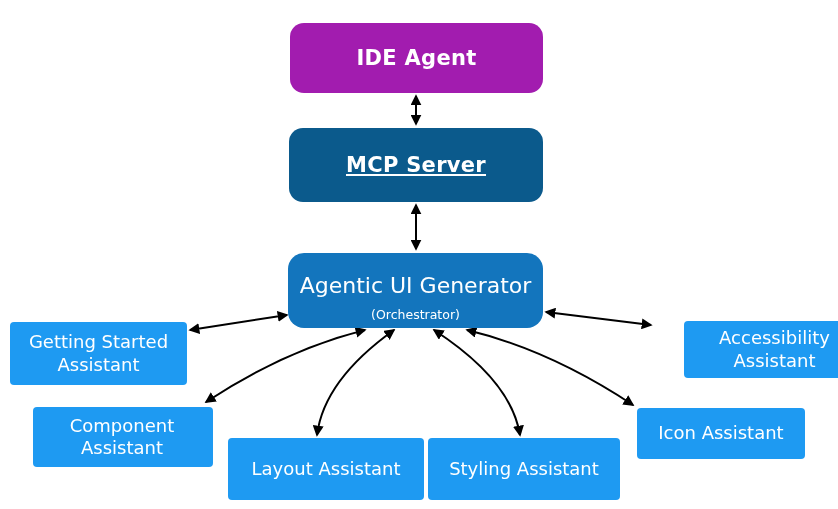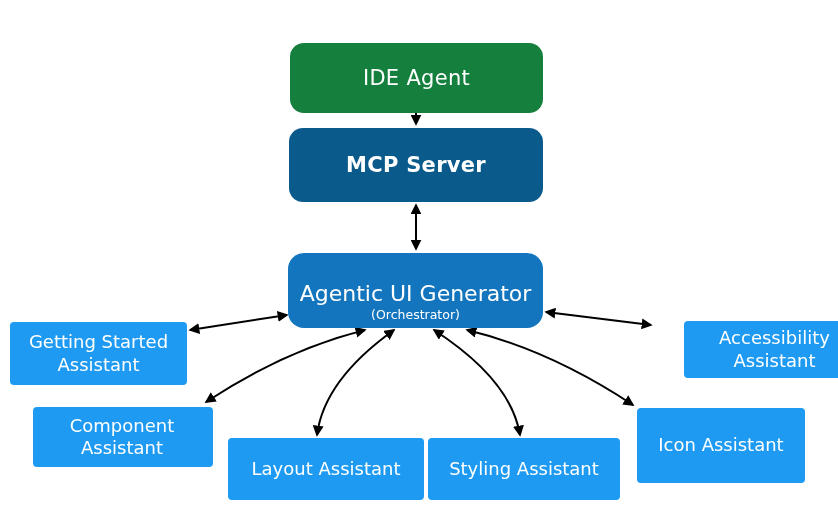--- a/index.html
+++ b/index.html
@@ -28,60 +28,59 @@
     flex-direction: column;
     align-items: center;
     justify-content: center;
     color: #ffffff;
     text-align: center;
     box-sizing: border-box;
     padding: 6px 10px;
   }
   .node .label { line-height: 1.25; }
   .tier-dark {
-    background: #15803d;
+    background: #a21caf;
     border-radius: 14px;
-    font-weight: 400;
+    font-weight: 700;
     font-size: 21px;
     letter-spacing: 0.3px;
-    margin-top: 20px;
   }
   .tier-mid {
     background: #0B5A8C;
     border-radius: 14px;
     font-weight: 700;
     font-size: 21px;
     letter-spacing: 0.3px;
   }
   .tier-orch {
     background: #1375BD;
     border-radius: 16px;
     font-weight: 500;
     font-size: 22px;
   }
   .tier-orch .sublabel {
     font-size: 12.5px;
     font-weight: 400;
-    margin-top: 0;
+    margin-top: 8px;
   }
   .tier-assistant {
     background: #1E9AF2;
     border-radius: 4px;
     font-weight: 500;
     font-size: 18px;
   }
   
   #node-ide-agent      { left: 290px; top: 23px;  width: 253px; height: 70px; }
-  #node-mcp-server     { left: 289px; top: 128px; width: 254px; height: 74px; }
+  #node-mcp-server     { left: 289px; top: 128px; width: 254px; height: 74px; text-decoration: underline; }
   #node-orchestrator   { left: 288px; top: 253px; width: 255px; height: 75px; justify-content: flex-end; }
   #node-getting-started{ left: 10px;  top: 322px; width: 177px; height: 63px; }
   #node-component      { left: 33px;  top: 407px; width: 180px; height: 60px; padding-left: 8px; }
   #node-layout         { left: 228px; top: 438px; width: 196px; height: 62px; }
   #node-styling        { left: 428px; top: 438px; width: 192px; height: 62px; }
-  #node-icon           { left: 637px; top: 408px; width: 168px; height: 75px; }
+  #node-icon           { left: 637px; top: 408px; width: 168px; height: 51px; }
   #node-accessibility  { left: 684px; top: 321px; width: 181px; height: 57px; }
   .edge {
     stroke: #000000;
     stroke-width: 2;
     fill: none;
   }
 </style>
 </head>
 <body>
 

